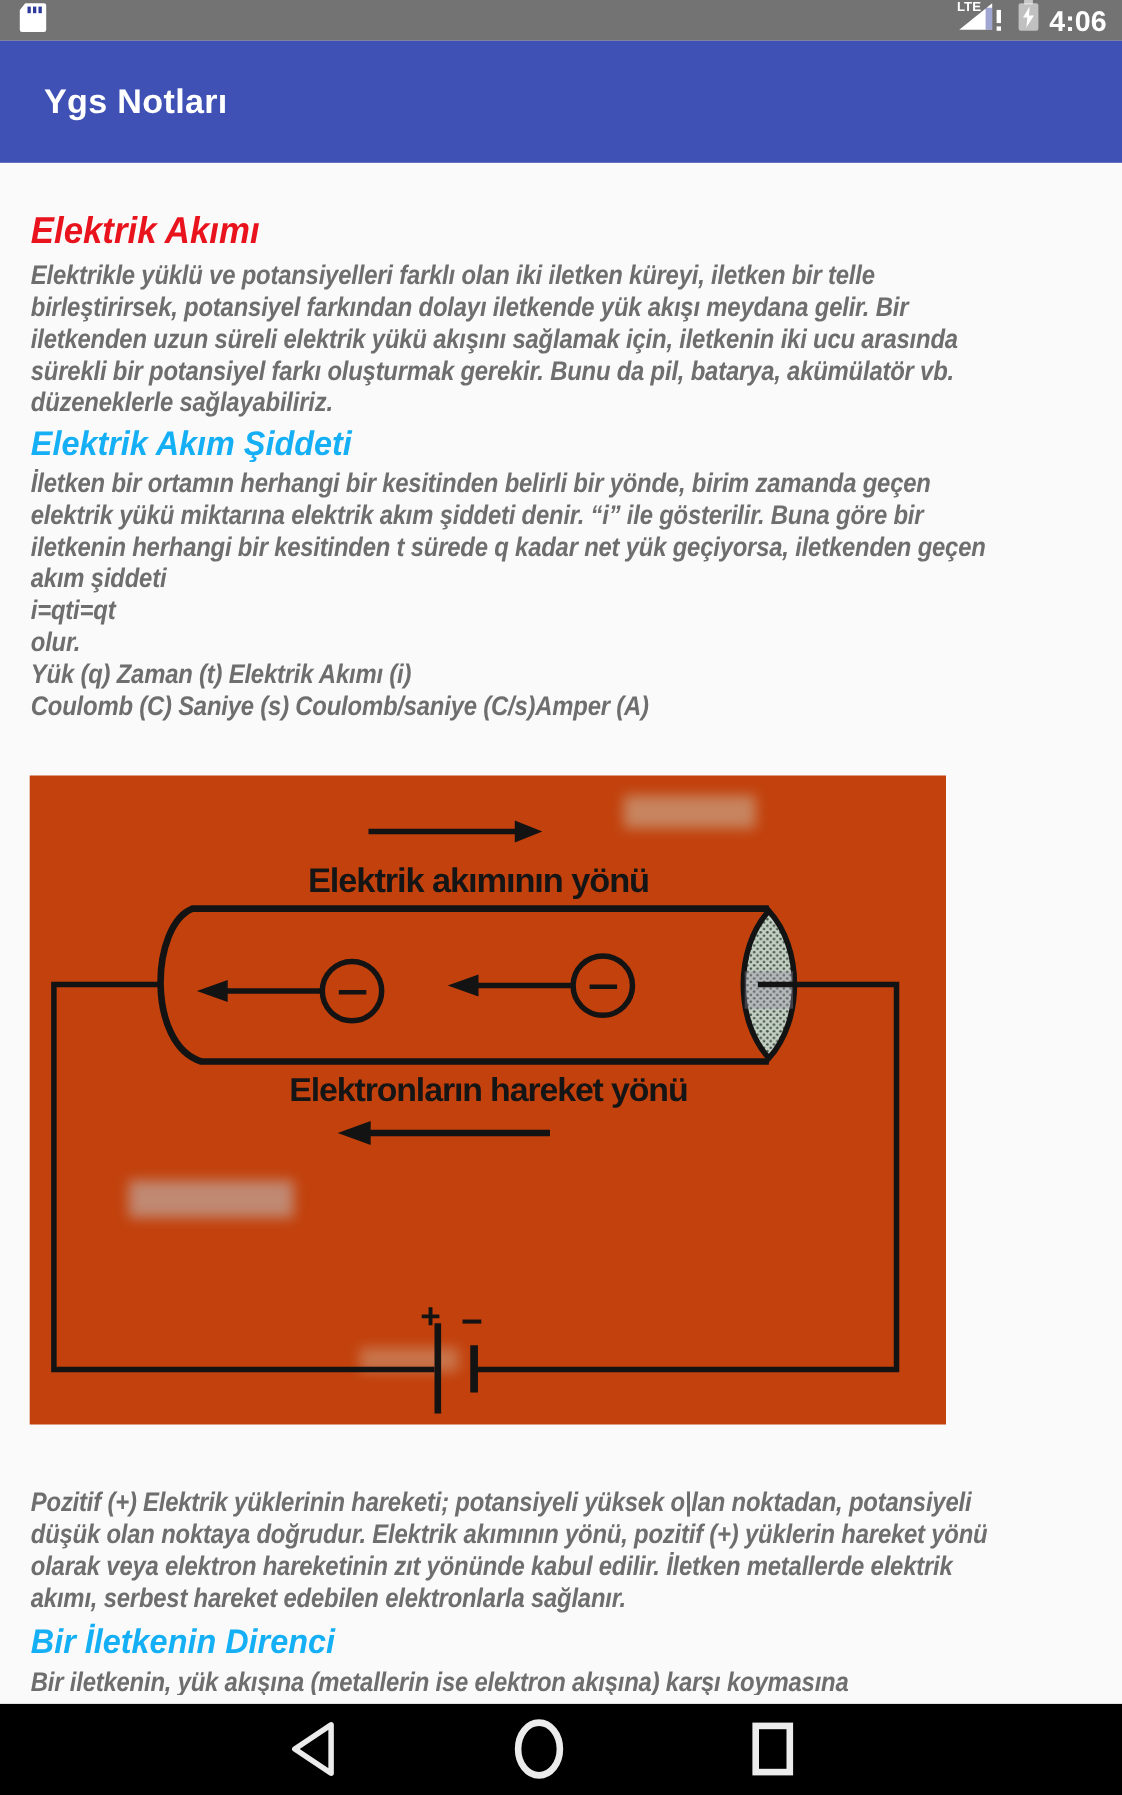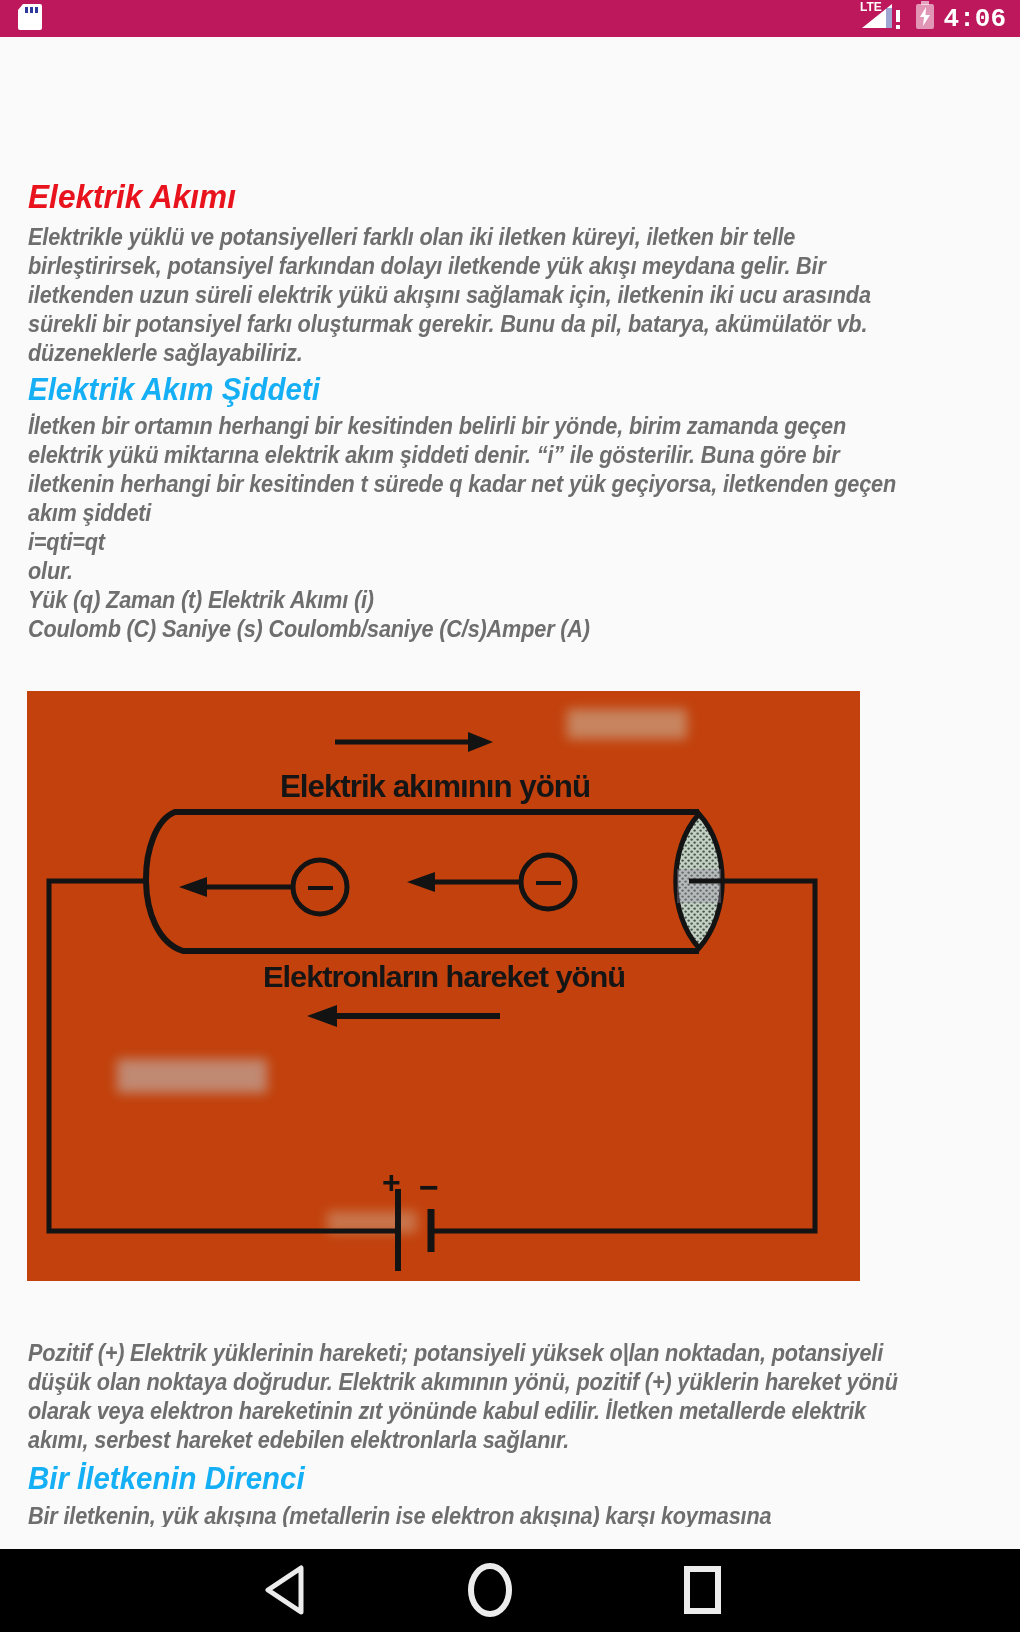--- a/index.html
+++ b/index.html
@@ -1,31 +1,31 @@
 <!DOCTYPE html>
 <html><head>
 <meta charset="utf-8">
 <style>
   html,body{margin:0;padding:0;background:#555;}
   .screen{position:relative;width:1020px;height:1632px;background:#fafafa;overflow:hidden;
           font-family:"Liberation Sans","DejaVu Sans",sans-serif;}
 
   
-  .status-bar{position:absolute;top:0;left:0;width:100%;height:37px;background:#be185d;
+  .status-bar{position:absolute;top:0;left:0;width:100%;height:37px;background:#737373;
               display:flex;align-items:center;justify-content:space-between;box-sizing:border-box;padding:0 14px;}
   .status-right{display:flex;align-items:flex-end;gap:9px;height:100%;padding-bottom:3px;box-sizing:border-box;}
-  .clock{color:#fff;font-size:26px;font-weight:bold;line-height:30px;font-family:Liberation Mono, monospace;}
+  .clock{color:#fff;font-size:26px;font-weight:bold;line-height:30px;}
 
   
   .app-bar{position:absolute;top:37px;left:0;width:100%;height:111px;background:#3f51b5;
            display:flex;align-items:center;padding-left:40px;box-sizing:border-box;}
   .app-title{color:#ffffff;font-size:31px;font-weight:bold;letter-spacing:.3px;}
 
   
-  .content{position:absolute;top:148px;left:0;width:100%;padding:0 28px;box-sizing:border-box;}
+  .content{position:absolute;top:148px;left:0;width:100%;padding:14px 28px;box-sizing:border-box;}
   .h-red{color:#e8131d;font-size:34px;font-weight:bold;font-style:italic;line-height:40px;
          margin:28px 0 0 0;transform:scaleX(.93);transform-origin:0 50%;white-space:nowrap;}
   .h-cyan{color:#14aff4;font-size:31px;font-weight:bold;font-style:italic;line-height:42px;
           transform:scaleX(.95);transform-origin:0 50%;white-space:nowrap;}
   .h-cyan.first{margin-top:2px;}
   .h-cyan.second{margin-top:4px;}
   .body-text{color:#6e6e6e;font-size:24.5px;font-weight:bold;font-style:italic;line-height:29px;
              letter-spacing:-.2px;white-space:pre-line;transform:scaleX(.885);transform-origin:0 0;width:113%;}
   .para1{margin-top:6px;}
   .para2{margin-top:0;}
@@ -68,20 +68,23 @@
         <svg width="20" height="30" viewBox="0 0 20 30">
           <rect x="6" y="1" width="8" height="4" fill="#ffffff" opacity=".6"></rect>
           <rect x="1" y="4" width="18" height="25" rx="2" fill="#ffffff" opacity=".55"></rect>
           <path d="M11 7 L5 17 L9 17 L8 26 L15 15 L10.5 15 Z" fill="#ffffff"></path>
         </svg>
       </span>
       <span class="clock">4:06</span>
     </span>
   </div>
 
+  <div class="app-bar">
+    <span class="app-title">Ygs Notları</span>
+  </div>
 
   <div class="content">
 
     <div class="h-red">Elektrik Akımı</div>
 
     <div class="body-text para1">Elektrikle yüklü ve potansiyelleri farklı olan iki iletken küreyi, iletken bir telle
 birleştirirsek, potansiyel farkından dolayı iletkende yük akışı meydana gelir. Bir
 iletkenden uzun süreli elektrik yükü akışını sağlamak için, iletkenin iki ucu arasında
 sürekli bir potansiyel farkı oluşturmak gerekir.  Bunu da pil, batarya, akümülatör vb.
 düzeneklerle sağlayabiliriz.</div>

